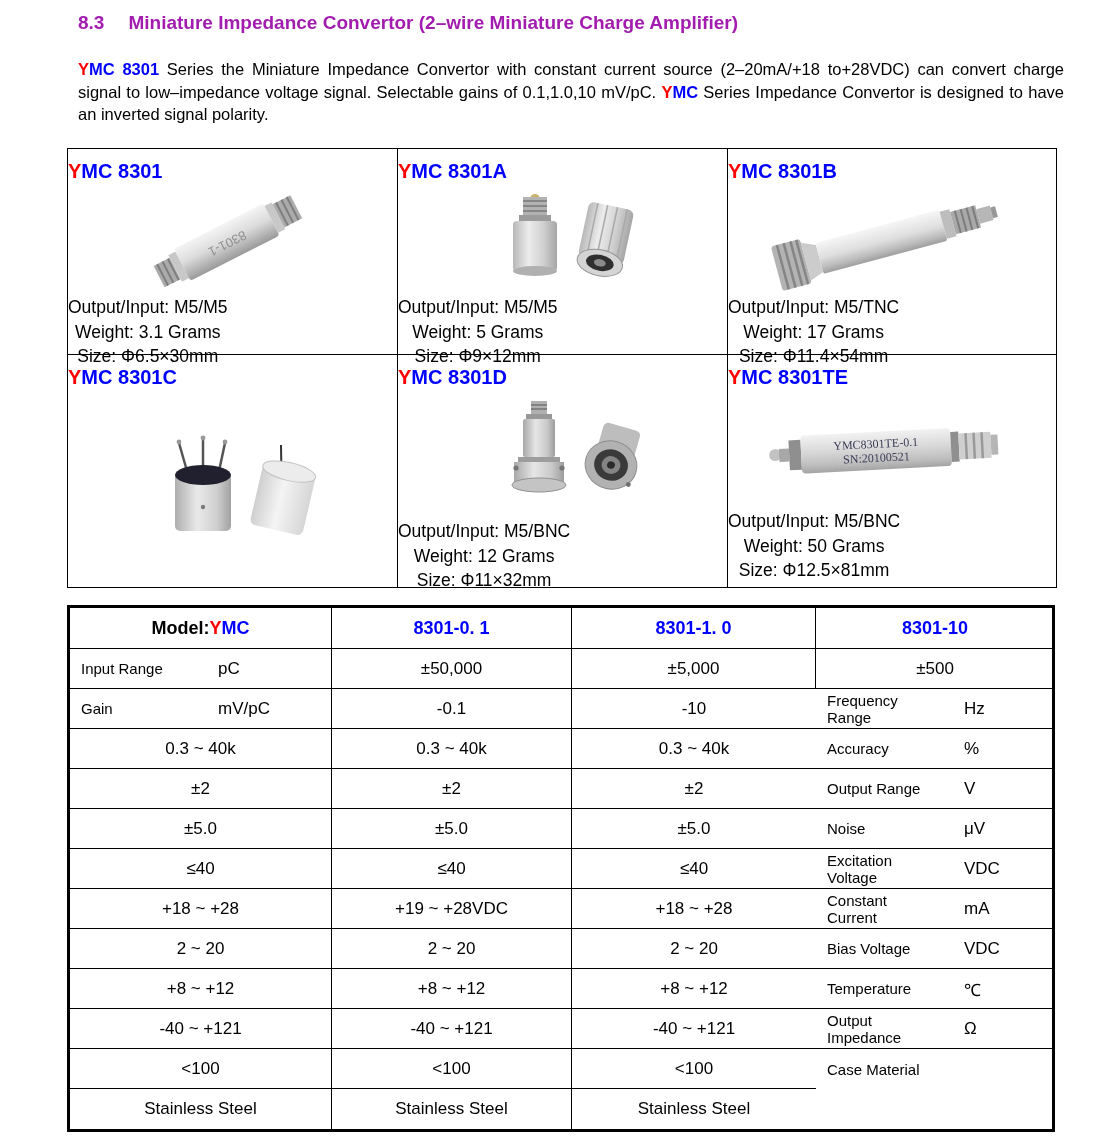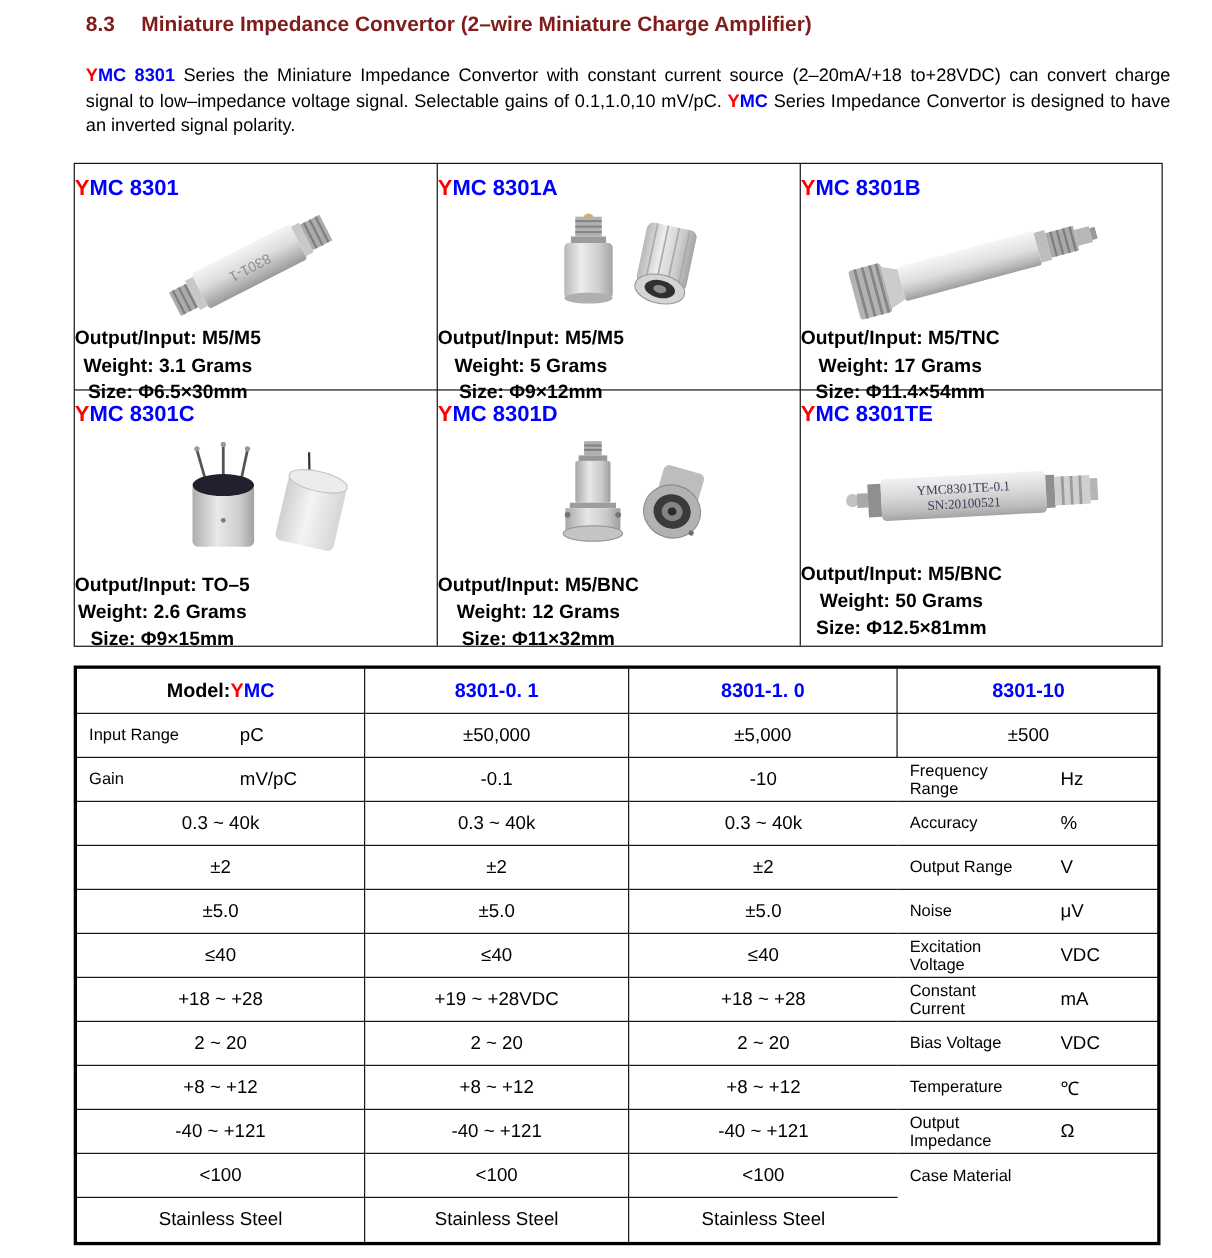--- a/index.html
+++ b/index.html
@@ -7,21 +7,21 @@
     position:relative;
     width:1102px;height:1144px;
     background:#ffffff;
     font-family:"Liberation Sans", sans-serif;
     color:#000;
     overflow:hidden;
   }
   
   .heading{
     position:absolute;left:78px;top:12px;width:990px;
-    font-size:19px;font-weight:bold;color:#7f1d1d;
+    font-size:19px;font-weight:bold;color:#a21caf;
   }
   .heading .secnum{display:inline-block;margin-right:24px;}
   
   .intro{
     position:absolute;left:78px;top:58px;width:986px;
     font-size:16.5px;line-height:22.5px;text-align:justify;color:#000;
   }
   .red-b{color:#ff0000;font-weight:bold;}
   .blue-b{color:#0000ff;font-weight:bold;}
   
@@ -38,21 +38,21 @@
     box-sizing:border-box;
   }
   .pcell.lc{border-right:none;}
   .pcell.lr{border-bottom:none;}
   .ptitle{
     padding-top:11px;font-size:20px;font-weight:bold;text-align:center;
   }
   .pimg{flex:1;display:flex;align-items:center;justify-content:center;width:100%;}
   .pspecs{
     padding-bottom:9px;text-align:center;
-    font-size:17.5px;line-height:24.5px;color:#000;font-weight:bold;
+    font-size:17.5px;line-height:24.5px;color:#000;
   }
   
   .spec-table{
     position:absolute;left:67px;top:605px;width:988px;
     border:3px solid #000;box-sizing:border-box;
     display:grid;
     grid-template-columns:262px 240px 244px 238px;
     grid-template-rows:41px repeat(12,40px);
     background:#fff;
   }
@@ -244,25 +244,20 @@
             <circle cx="80" cy="84" r="2.2" fill="#7b7b7b"></circle>
           </g>
 
           <g transform="rotate(13 160 80)">
             <line x1="150" y1="44" x2="145" y2="24" stroke="#333" stroke-width="2"></line>
             <rect x="132" y="46" width="54" height="62" rx="6" fill="url(#m4b)"></rect>
             <ellipse cx="159" cy="48" rx="27" ry="9" fill="#ececec" stroke="#c2c2c2"></ellipse>
           </g>
         </svg>
       </div>
-      <div class="pspecs">
-        <div>Output/Input: TO–5</div>
-        <div>Weight: 2.6 Grams</div>
-        <div>Size: Φ9×15mm</div>
-      </div>
     </div>
 
     <div class="pcell lr">
       <div class="ptitle">
         <span class="red-b">Y</span><span class="blue-b">MC 8301D</span>
       </div>
       <div class="pimg">
         <svg width="220" height="130" viewBox="0 0 220 130">
           <defs>
             <linearGradient id="m5" x1="0" y1="0" x2="1" y2="0">

